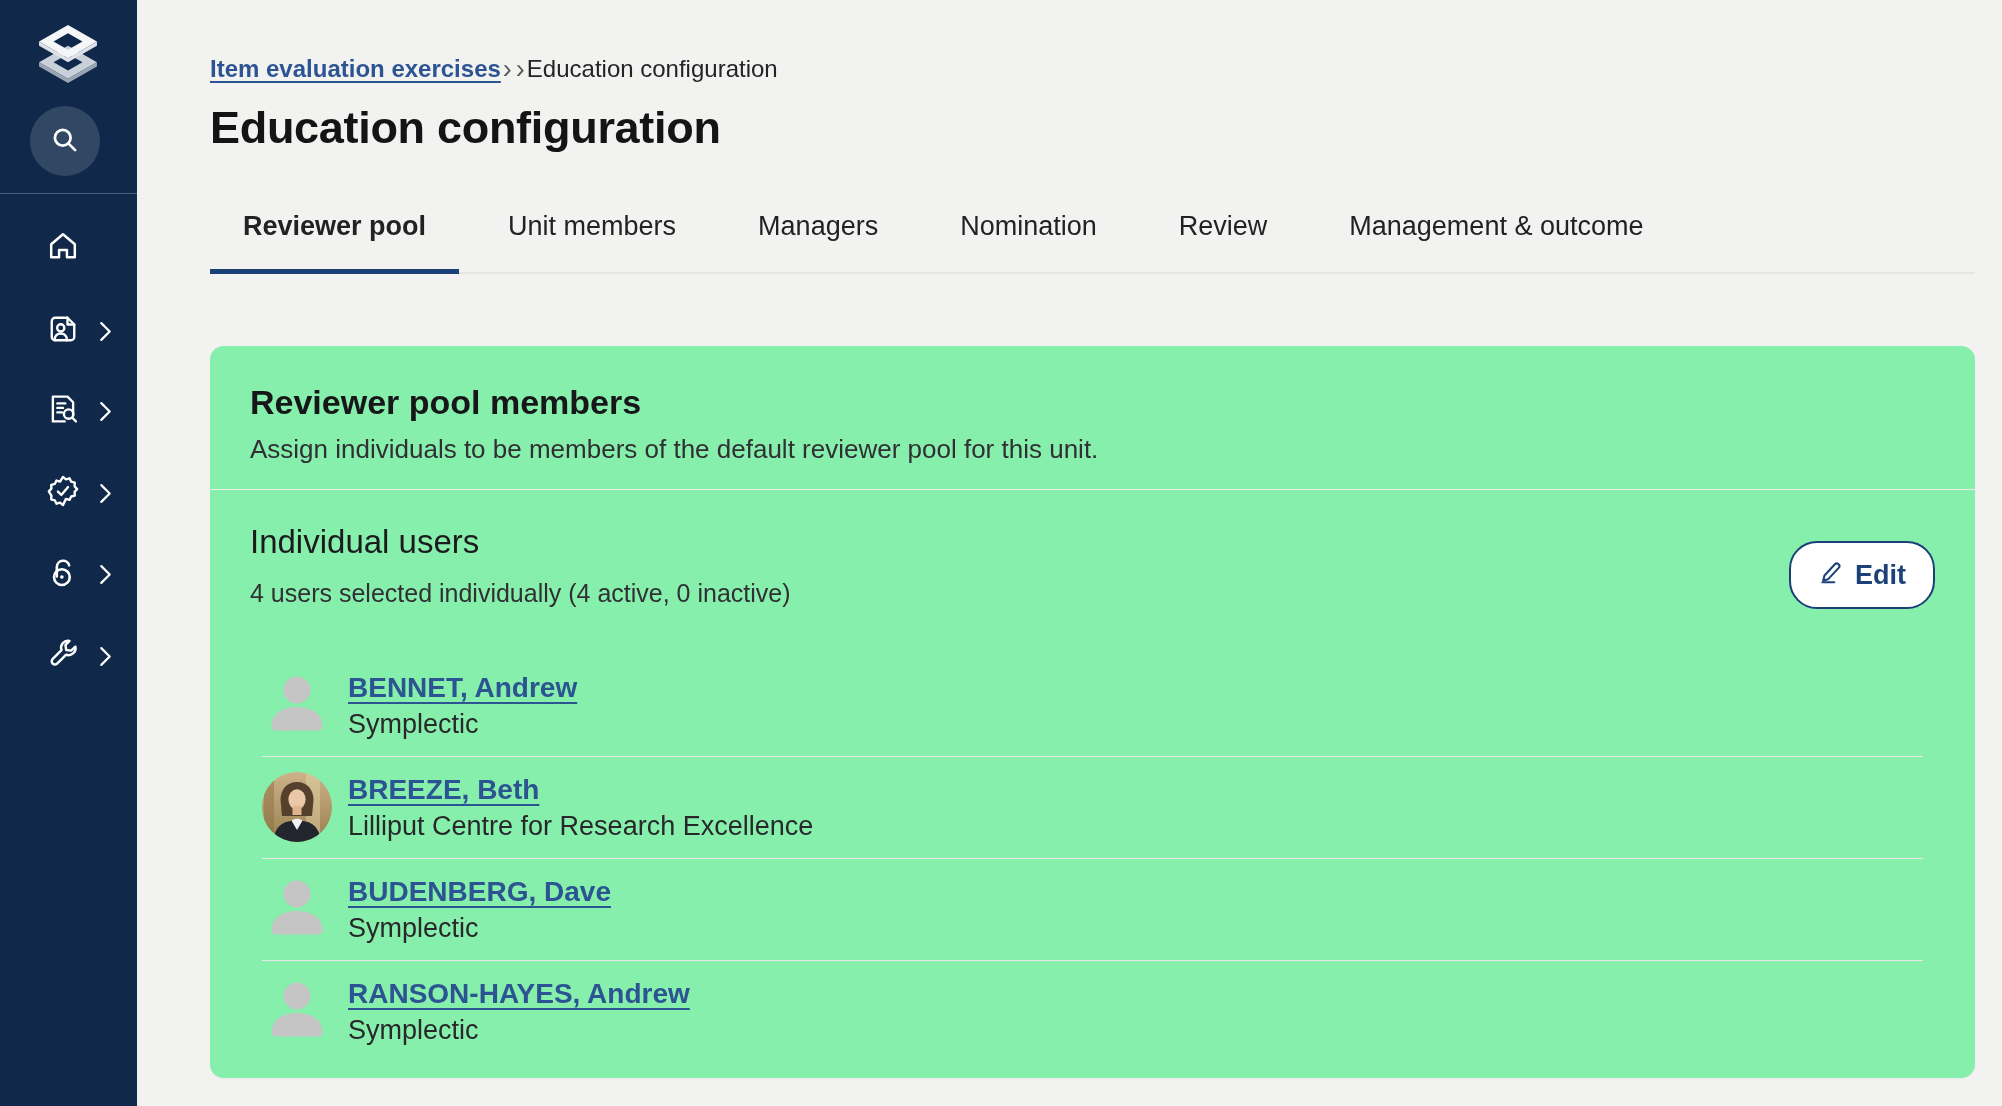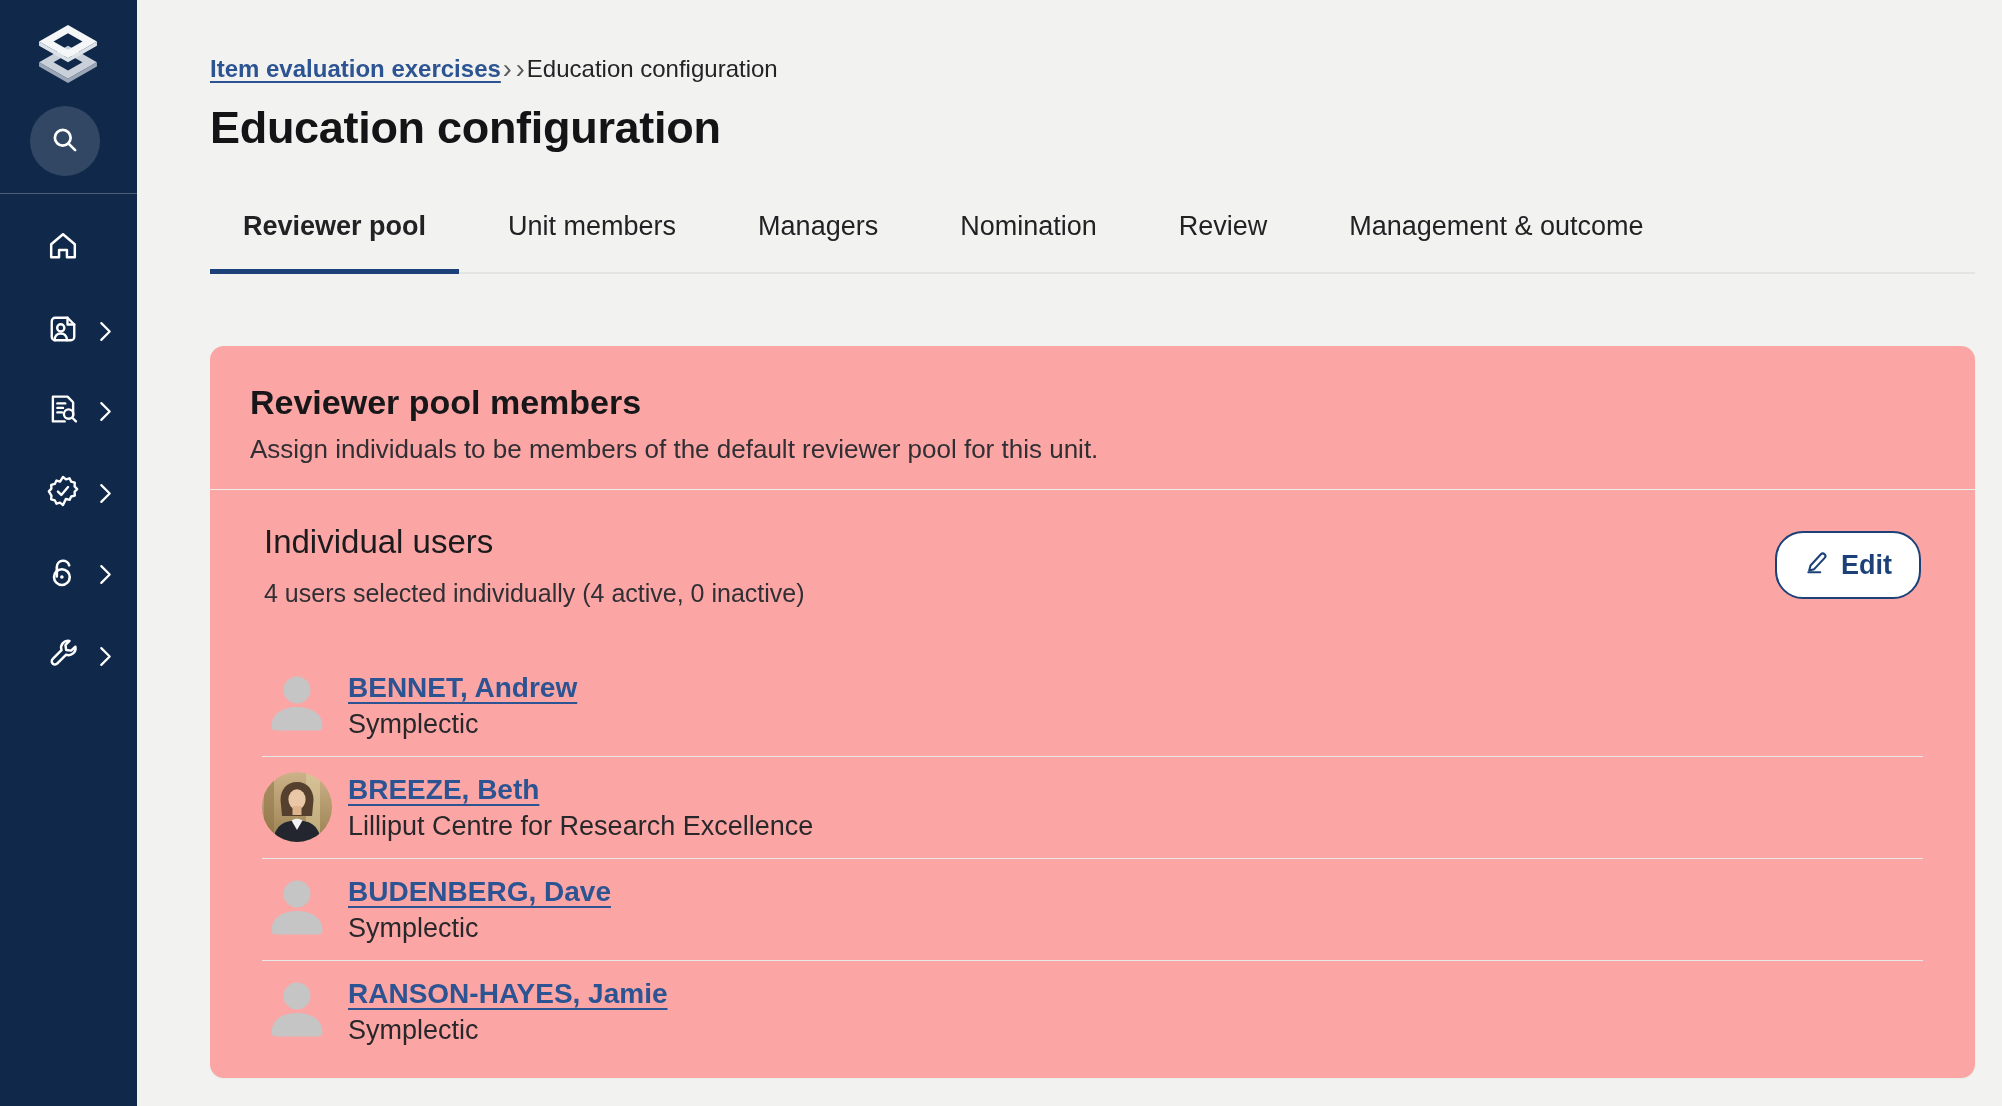--- a/index.html
+++ b/index.html
@@ -58,29 +58,29 @@
     padding:0 33px 28px; background:none; border:none; cursor:pointer; white-space:nowrap;
     font-family:"Liberation Sans", sans-serif;
   }
   .tab.active { font-weight:700; }
   .tab.active::after {
     content:""; position:absolute; left:0; right:0; bottom:-2px; height:5px; background:#1c4178;
   }
 
   
   .card {
-    margin-top:72px; background:#fca5a5; border-radius:14px;
+    margin-top:72px; background:#86efac; border-radius:14px;
     box-shadow:0 1px 2px rgba(0,0,0,0.04);
     padding-bottom:16px;
   }
   .card-header { padding:34px 40px 23px; border-bottom:1px solid #ededec; }
   .card-title { font-size:34px; line-height:44px; font-weight:700; color:#17171a; }
   .card-desc { font-size:26px; line-height:34px; color:#303034; margin-top:8px; }
 
-  .section-head { display:flex; justify-content:space-between; align-items:center; padding:31px 54px 0; }
+  .section-head { display:flex; justify-content:space-between; align-items:flex-end; padding:31px 40px 0; }
   .section-title { font-size:33px; line-height:42px; font-weight:400; color:#1b1b1e; }
   .section-summary { font-size:25px; line-height:32px; color:#303034; margin-top:14px; }
 
   .edit-btn {
     display:flex; align-items:center; gap:11px;
     height:68px; padding:0 27px; background:#fff;
     border:2px solid #1c4178; border-radius:28px;
     color:#1c4178; font-size:27px; font-weight:700; cursor:pointer;
     font-family:"Liberation Sans", sans-serif;
   }
@@ -310,20 +310,20 @@
       </div>
 
       <div class="user-row">
         <span class="avatar">
           <svg viewBox="0 0 70 70" width="70" height="70">
             <circle cx="35" cy="20" r="13.5" fill="#c5c5c5"></circle>
             <path d="M9.5 56.5 c0-13 11.5-19.5 25.5-19.5 s25.5 6.5 25.5 19.5 c0 2.8-1.8 4-4.5 4 h-42 c-2.7 0-4.5-1.2-4.5-4Z" fill="#c5c5c5"></path>
           </svg>
         </span>
         <div class="user-text">
-          <a class="user-name">RANSON-HAYES, Jamie</a>
+          <a class="user-name">RANSON-HAYES, Andrew</a>
           <div class="user-affil">Symplectic</div>
         </div>
       </div>
 
     </div>
   </section>
 </main>
 
 </body></html>

